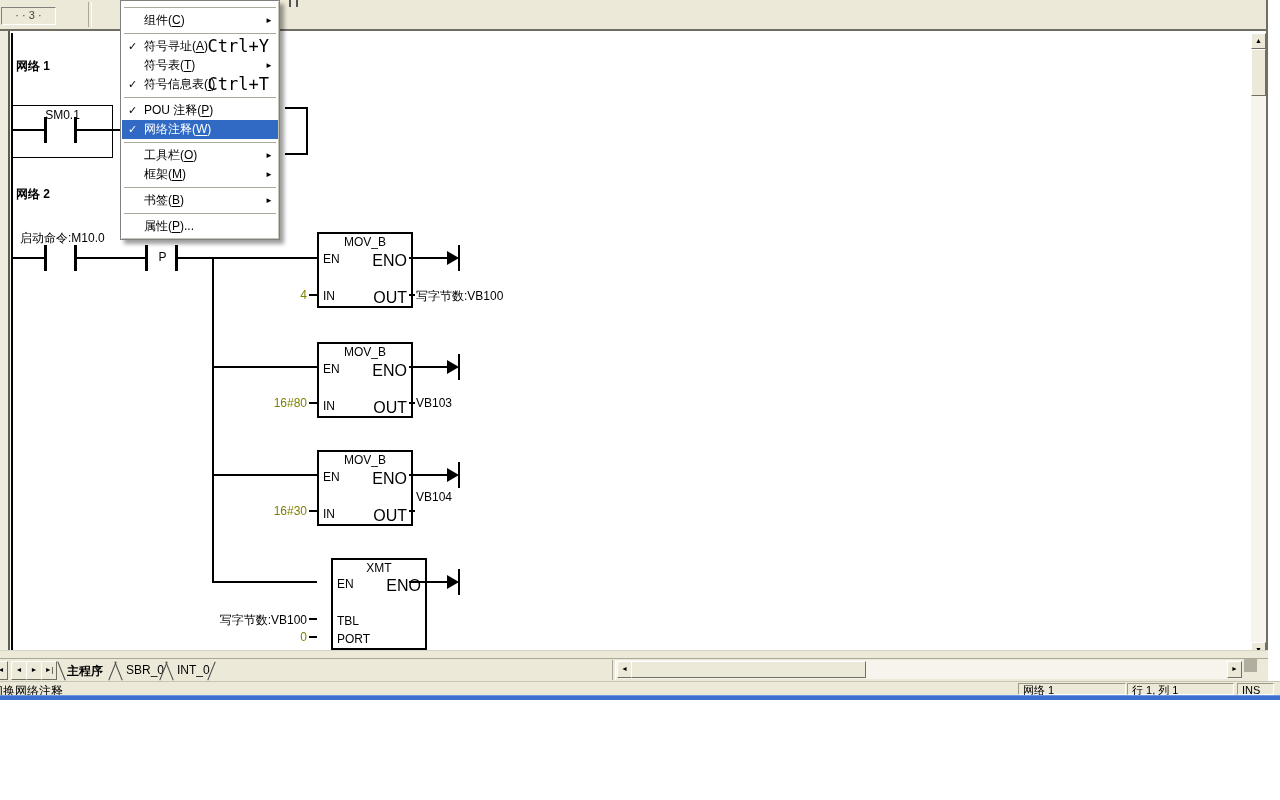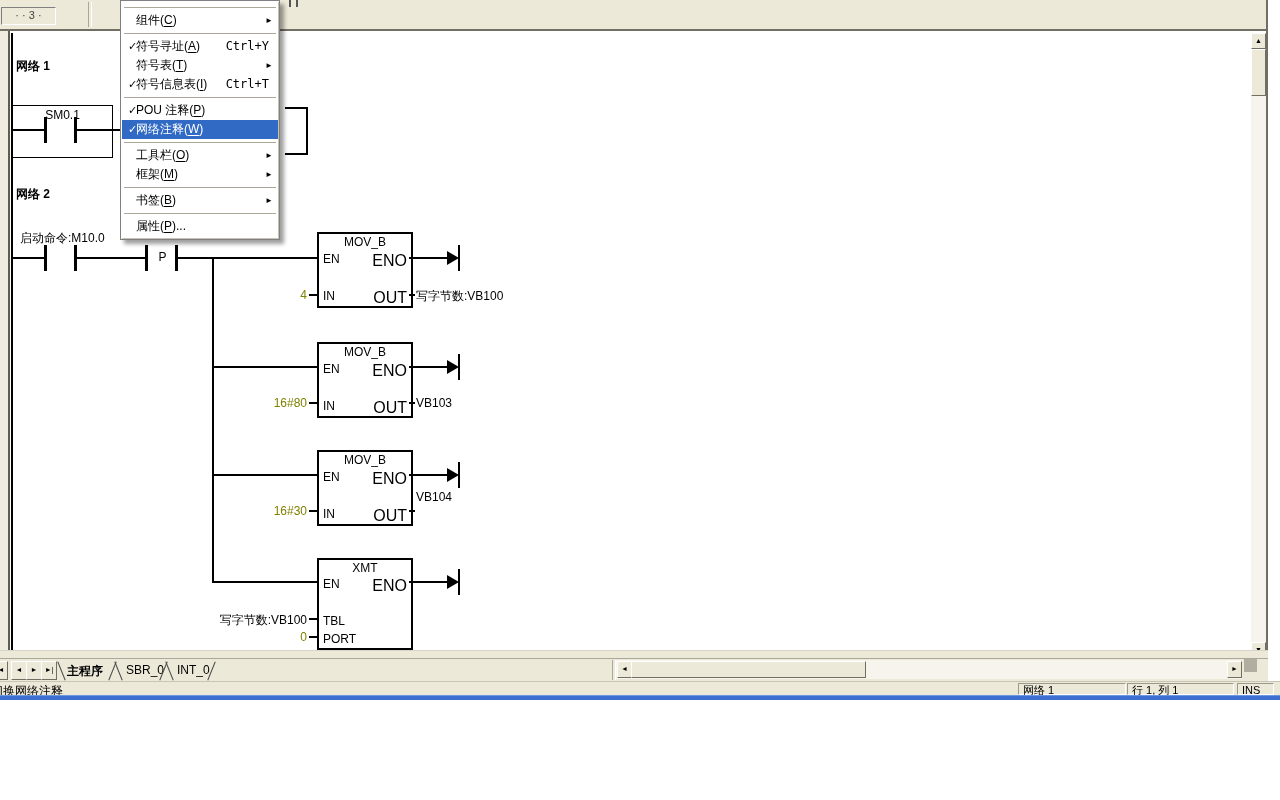--- a/index.html
+++ b/index.html
@@ -28,25 +28,25 @@
   .blk{position:absolute;width:92px;background:#fff;border:2px solid #000;}
   .blk .title{position:absolute;left:0;top:1px;width:100%;text-align:center;font-size:12px;}
   .blk .pin-l{position:absolute;left:4px;font-size:12px;}
   .blk .pin-r{position:absolute;right:4px;font-size:16px;}
   .arrow-tri{position:absolute;width:0;height:0;border-top:7px solid transparent;border-bottom:7px solid transparent;border-left:12px solid #000;}
   .arrow-bar{position:absolute;width:2px;height:26px;background:#000;}
   
   .menu{position:absolute;left:120px;top:0;width:160px;background:#fff;
         border:1px solid #808080;box-shadow:inset 1px 1px 0 #fff,inset -1px -1px 0 #c6c3b5,4px 4px 4px rgba(0,0,0,0.38);
         padding:3px 1px 3px 1px;box-sizing:border-box;}
-  .mi{position:relative;height:19px;line-height:19px;font-size:12px;padding-left:14px;white-space:nowrap;cursor:default;}
+  .mi{position:relative;height:19px;line-height:19px;font-size:12px;padding-left:22px;white-space:nowrap;cursor:default;}
   .mi u{text-underline-offset:2px;}
   .mi .chk{position:absolute;left:6px;top:0;font-size:11px;}
   .mi .sub{position:absolute;right:5px;top:0;font-size:8px;line-height:19px;}
-  .mi .sc{position:absolute;right:9px;top:0;font-family:"DejaVu Sans Mono",monospace;font-size:12px;line-height:19px;}
+  .mi .sc{position:absolute;right:9px;top:0;font-family:"DejaVu Sans Mono",monospace;font-size:17px;line-height:19px;}
   .mi.hl{background:#316ac5;color:#fff;}
   .msep{height:1px;background:#aca899;margin:3px 2px;}
   
   .tabrow{position:absolute;left:0;top:658px;width:1268px;height:23px;background:#ece9d8;border-top:1px solid #aca899;}
   .navbtn{position:absolute;top:2px;width:14px;height:17px;background:#ece9d8;
           border:1px solid;border-color:#fff #716f64 #716f64 #fff;
           font-size:7px;line-height:15px;text-align:center;color:#000;overflow:hidden;}
   .tabtxt{position:absolute;top:4px;font-size:12px;white-space:nowrap;}
   .slant{position:absolute;top:2px;width:1px;height:20px;background:#4a4a4a;}
   .sl-l{transform:rotate(-22deg);} .sl-r{transform:rotate(22deg);}
@@ -148,21 +148,21 @@
     <span class="pin-r" style="top:55px">OUT</span>
   </div>
   <div class="lad-val" style="left:240px;top:504px;width:67px">16#30</div>
   <div class="wire" style="left:309px;top:510px;width:8px;height:2px"></div>
   <div class="wire" style="left:409px;top:510px;width:6px;height:2px"></div>
   <div class="lad-text" style="left:416px;top:490px">VB104</div>
   <div class="wire" style="left:409px;top:474px;width:40px;height:2px"></div>
   <div class="arrow-tri" style="left:447px;top:468px"></div>
   <div class="arrow-bar" style="left:458px;top:462px"></div>
 
-  <div class="blk" style="left:317px;top:558px;height:88px">
+  <div class="blk" style="left:331px;top:558px;height:88px">
     <span class="title">XMT</span>
     <span class="pin-l" style="top:17px">EN</span>
     <span class="pin-r" style="top:17px">ENO</span>
     <span class="pin-l" style="top:54px">TBL</span>
     <span class="pin-l" style="top:72px">PORT</span>
   </div>
   <div class="lad-text" style="left:200px;top:612px;width:107px;text-align:right">写字节数:VB100</div>
   <div class="wire" style="left:309px;top:618px;width:8px;height:2px"></div>
   <div class="lad-val" style="left:240px;top:630px;width:67px">0</div>
   <div class="wire" style="left:309px;top:636px;width:8px;height:2px"></div>

